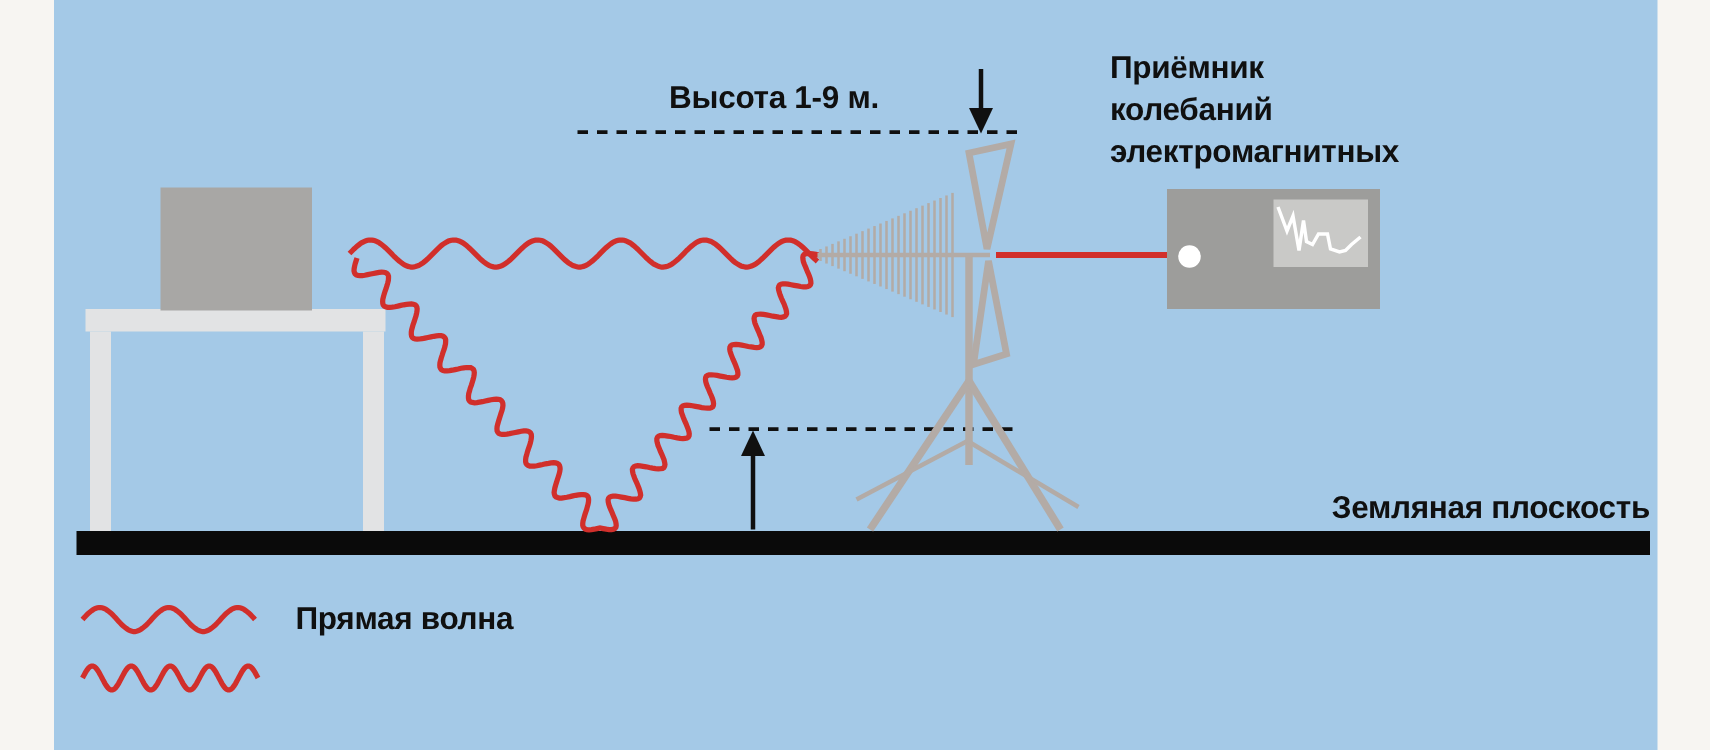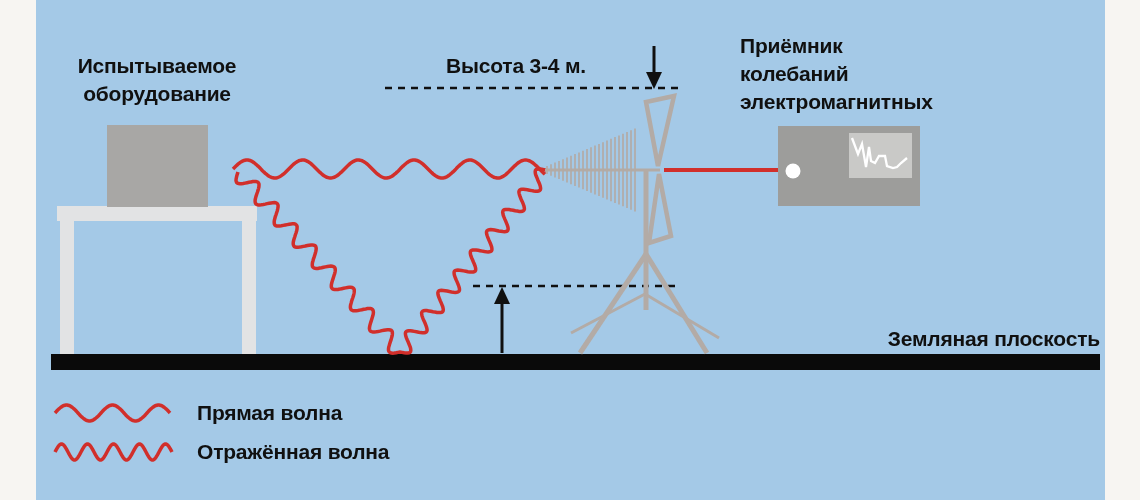--- a/index.html
+++ b/index.html
@@ -122,30 +122,25 @@
       <rect class="recv" x="778" y="126" width="142" height="80"></rect>
       <rect class="screen" x="849" y="133" width="63" height="45"></rect>
       <polyline class="trace" stroke-width="2.3" points="852,138 858,154 862,144 866,167 869,147 871,161 875,163 879,156 885,156 887,166 893,168 897,167 901,163 907,158"></polyline>
       <circle cx="793" cy="171" r="7.5" fill="#ffffff"></circle>
     </g>
 
     <path id="legend-wave-direct" class="red-stroke" stroke-width="3.5" d="M55.0,413.0L56.0,411.9L57.0,410.8L58.0,409.8L59.0,408.8L60.0,408.0L61.0,407.2L62.0,406.5L63.0,405.9L64.0,405.5L65.0,405.2L66.0,405.0L67.0,405.0L68.0,405.2L69.0,405.5L70.0,405.9L71.0,406.5L72.0,407.2L73.0,408.0L74.0,408.8L75.0,409.8L76.0,410.8L77.0,411.9L78.0,413.0L79.0,414.1L80.0,415.2L81.0,416.2L82.0,417.2L83.0,418.0L84.0,418.8L85.0,419.5L86.0,420.1L87.0,420.5L88.0,420.8L89.0,421.0L90.0,421.0L91.0,420.8L92.0,420.5L93.0,420.1L94.0,419.5L95.0,418.8L96.0,418.0L97.0,417.2L98.0,416.2L99.0,415.2L100.0,414.1L101.0,413.0L102.0,411.9L103.0,410.8L104.0,409.8L105.0,408.8L106.0,408.0L107.0,407.2L108.0,406.5L109.0,405.9L110.0,405.5L111.0,405.2L112.0,405.0L113.0,405.0L114.0,405.2L115.0,405.5L116.0,405.9L117.0,406.5L118.0,407.2L119.0,408.0L120.0,408.8L121.0,409.8L122.0,410.8L123.0,411.9L124.0,413.0L125.0,414.1L126.0,415.2L127.0,416.2L128.0,417.2L129.0,418.0L130.0,418.8L131.0,419.5L132.0,420.1L133.0,420.5L134.0,420.8L135.0,421.0L136.0,421.0L137.0,420.8L138.0,420.5L139.0,420.1L140.0,419.5L141.0,418.8L142.0,418.0L143.0,417.2L144.0,416.2L145.0,415.2L146.0,414.1L147.0,413.0L148.0,411.9L149.0,410.8L150.0,409.8L151.0,408.8L152.0,408.0L153.0,407.2L154.0,406.5L155.0,405.9L156.0,405.5L157.0,405.2L158.0,405.0L159.0,405.0L160.0,405.2L161.0,405.5L162.0,405.9L163.0,406.5L164.0,407.2L165.0,408.0L166.0,408.8L167.0,409.8L168.0,410.8L169.0,411.9L170.0,413.0"></path>
     <path id="legend-wave-reflected" class="red-stroke" stroke-width="3.5" d="M55.0,452.0L56.0,450.1L57.0,448.3L58.0,446.7L59.0,445.4L60.0,444.5L61.0,444.1L62.0,444.1L63.0,444.5L64.0,445.4L65.0,446.7L66.0,448.3L67.0,450.1L68.0,452.0L69.0,453.9L70.0,455.7L71.0,457.3L72.0,458.6L73.0,459.5L74.0,459.9L75.0,459.9L76.0,459.5L77.0,458.6L78.0,457.3L79.0,455.7L80.0,453.9L81.0,452.0L82.0,450.1L83.0,448.3L84.0,446.7L85.0,445.4L86.0,444.5L87.0,444.1L88.0,444.1L89.0,444.5L90.0,445.4L91.0,446.7L92.0,448.3L93.0,450.1L94.0,452.0L95.0,453.9L96.0,455.7L97.0,457.3L98.0,458.6L99.0,459.5L100.0,459.9L101.0,459.9L102.0,459.5L103.0,458.6L104.0,457.3L105.0,455.7L106.0,453.9L107.0,452.0L108.0,450.1L109.0,448.3L110.0,446.7L111.0,445.4L112.0,444.5L113.0,444.1L114.0,444.1L115.0,444.5L116.0,445.4L117.0,446.7L118.0,448.3L119.0,450.1L120.0,452.0L121.0,453.9L122.0,455.7L123.0,457.3L124.0,458.6L125.0,459.5L126.0,459.9L127.0,459.9L128.0,459.5L129.0,458.6L130.0,457.3L131.0,455.7L132.0,453.9L133.0,452.0L134.0,450.1L135.0,448.3L136.0,446.7L137.0,445.4L138.0,444.5L139.0,444.1L140.0,444.1L141.0,444.5L142.0,445.4L143.0,446.7L144.0,448.3L145.0,450.1L146.0,452.0L147.0,453.9L148.0,455.7L149.0,457.3L150.0,458.6L151.0,459.5L152.0,459.9L153.0,459.9L154.0,459.5L155.0,458.6L156.0,457.3L157.0,455.7L158.0,453.9L159.0,452.0L160.0,450.1L161.0,448.3L162.0,446.7L163.0,445.4L164.0,444.5L165.0,444.1L166.0,444.1L167.0,444.5L168.0,445.4L169.0,446.7L170.0,448.3L171.0,450.1L172.0,452.0"></path>
   </svg>
 
-  <div class="lbl lbl-equipment">
-    <div>Испытываемое</div>
-    <div>оборудование</div>
-  </div>
 
-  <div class="lbl lbl-height">Высота 3-4 м.</div>
+  <div class="lbl lbl-height">Высота 1-9 м.</div>
 
   <div class="lbl lbl-receiver">
     <div>Приёмник</div>
     <div>колебаний</div>
     <div>электромагнитных</div>
   </div>
 
   <div class="lbl lbl-ground">Земляная плоскость</div>
 
   <div class="lbl lbl-legend-direct">Прямая волна</div>
-  <div class="lbl lbl-legend-reflected">Отражённая волна</div>
 </div>
 
 </body></html>

